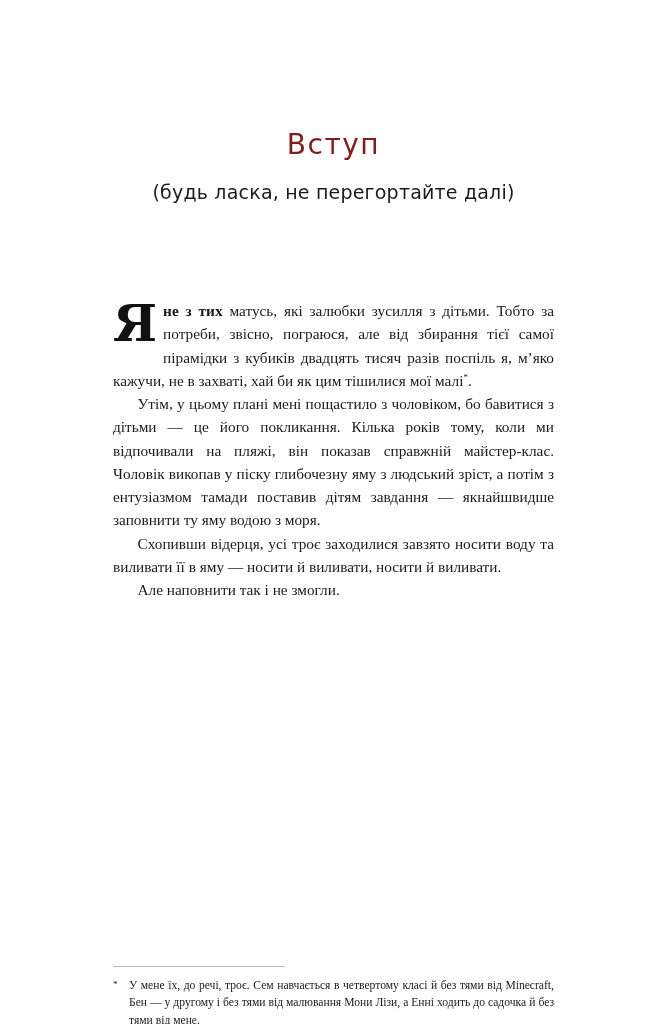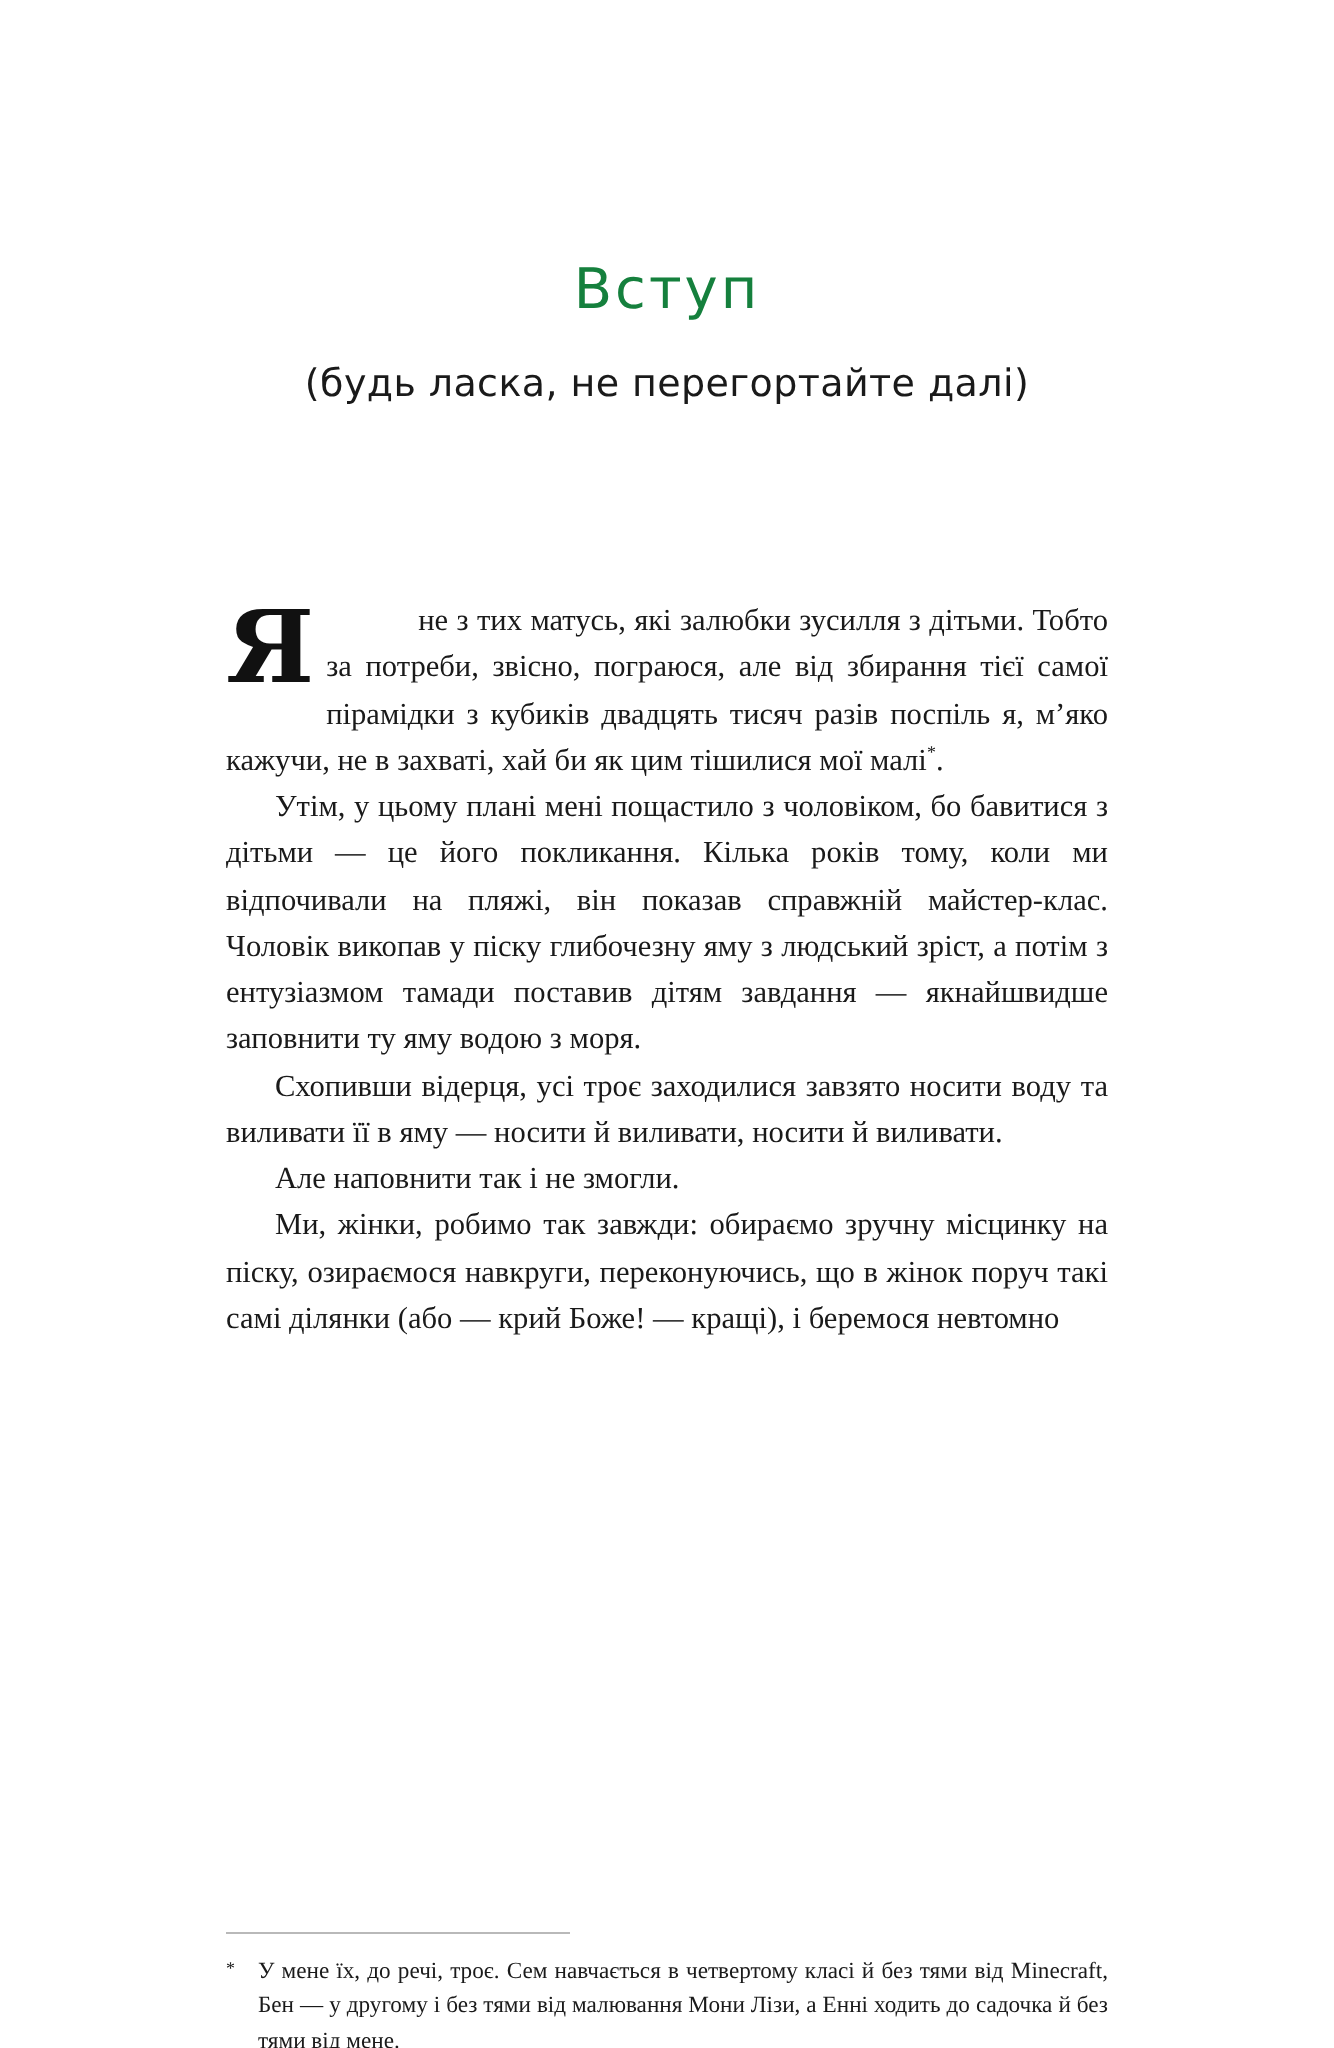--- a/index.html
+++ b/index.html
@@ -22,21 +22,21 @@
   }
   .chapter-head {
     text-align: center;
     margin-top: 128px;
   }
   .chapter-title {
     font-family: "DejaVu Sans", sans-serif;
     font-size: 28px;
     font-weight: 400;
     letter-spacing: 1.5px;
-    color: #15803d;
+    color: #7f1d1d;
     margin: 0;
   }
   .chapter-subtitle {
     font-family: "DejaVu Sans", sans-serif;
     font-size: 19px;
     font-weight: 400;
     color: #1a1a1a;
     margin: 20px 0 0 0;
     letter-spacing: 0.2px;
   }
@@ -64,22 +64,21 @@
     float: left;
     font-family: "DejaVu Serif", serif;
     font-weight: 700;
     font-size: 50px;
     line-height: 0.88;
     padding: 2px 6px 0 0;
     margin-top: 1px;
     color: #111111;
   }
   .smallcaps-lead {
-    font-weight: 400;
-    margin-left: 46px;
+    font-weight: 700;
   }
   sup.fn {
     font-size: 9px;
     vertical-align: super;
     line-height: 0;
   }
   .footnote-area {
     position: absolute;
     left: 113px;
     top: 838px;
@@ -115,21 +114,20 @@
   <div class="chapter-head">
     <h1 class="chapter-title">Вступ</h1>
     <div class="chapter-subtitle">(будь ласка, не перегортайте далі)</div>
   </div>
 
   <div class="body-text">
     <p class="first dropcap-para"><span class="dropcap">Я</span><span class="smallcaps-lead">не з тих</span><span> матусь, які залюбки зусилля з дітьми. Тобто за потреби, звісно, пограюся, але від збирання тієї самої пірамідки з кубиків двадцять тисяч разів поспіль я, м’яко кажучи, не в захваті, хай би як цим тішилися мої малі</span><sup class="fn">*</sup>.</p>
     <p>Утім, у цьому плані мені пощастило з чоловіком, бо бавитися з дітьми — це його покликання. Кілька років тому, коли ми відпочивали на пляжі, він показав справжній майстер-клас. Чоловік викопав у піску глибочезну яму з людський зріст, а потім з ентузіазмом тамади поставив дітям завдання — якнайшвидше заповнити ту яму водою з моря.</p>
     <p>Схопивши відерця, усі троє заходилися завзято носити воду та виливати її в яму — носити й виливати, носити й виливати.</p>
     <p>Але наповнити так і не змогли.</p>
-    <p>Ми, жінки, робимо так завжди: обираємо зручну місцинку на піску, озираємося навкруги, переконуючись, що в жінок поруч такі самі ділянки (або — крий Боже! — кращі), і беремося невтомно</p>
   </div>
 
   <div class="footnote-area">
     <div class="footnote-rule"></div>
     <div class="footnote-text">
       <span class="footnote-marker">*</span>
       <span>У мене їх, до речі, троє. Сем навчається в четвертому класі й без тями від Minecraft, Бен — у другому і без тями від малювання Мони Лізи, а Енні ходить до садочка й без тями від мене.</span>
     </div>
   </div>
 

